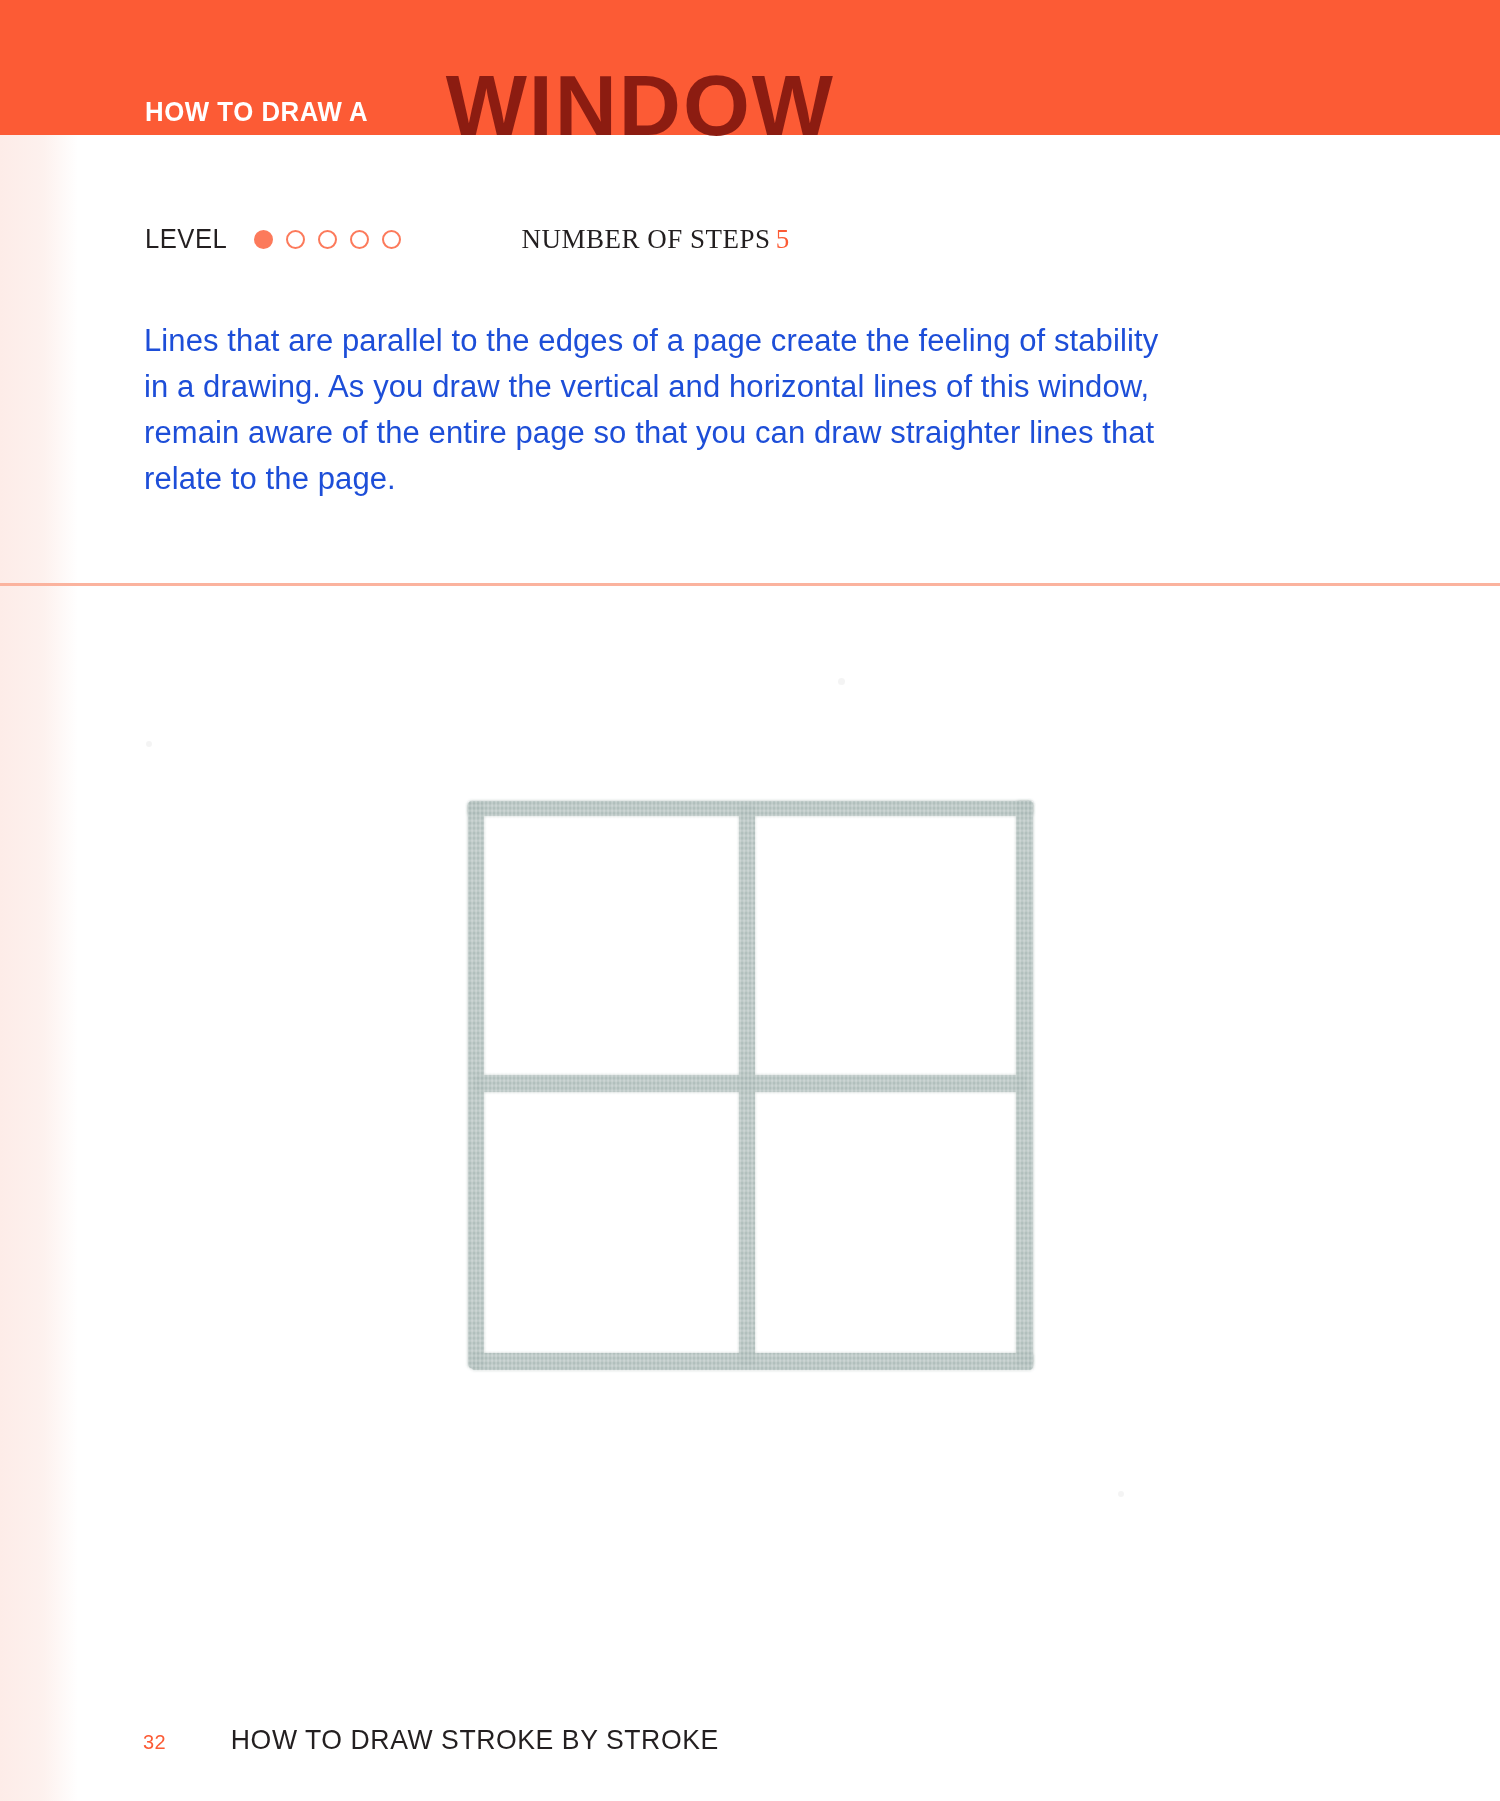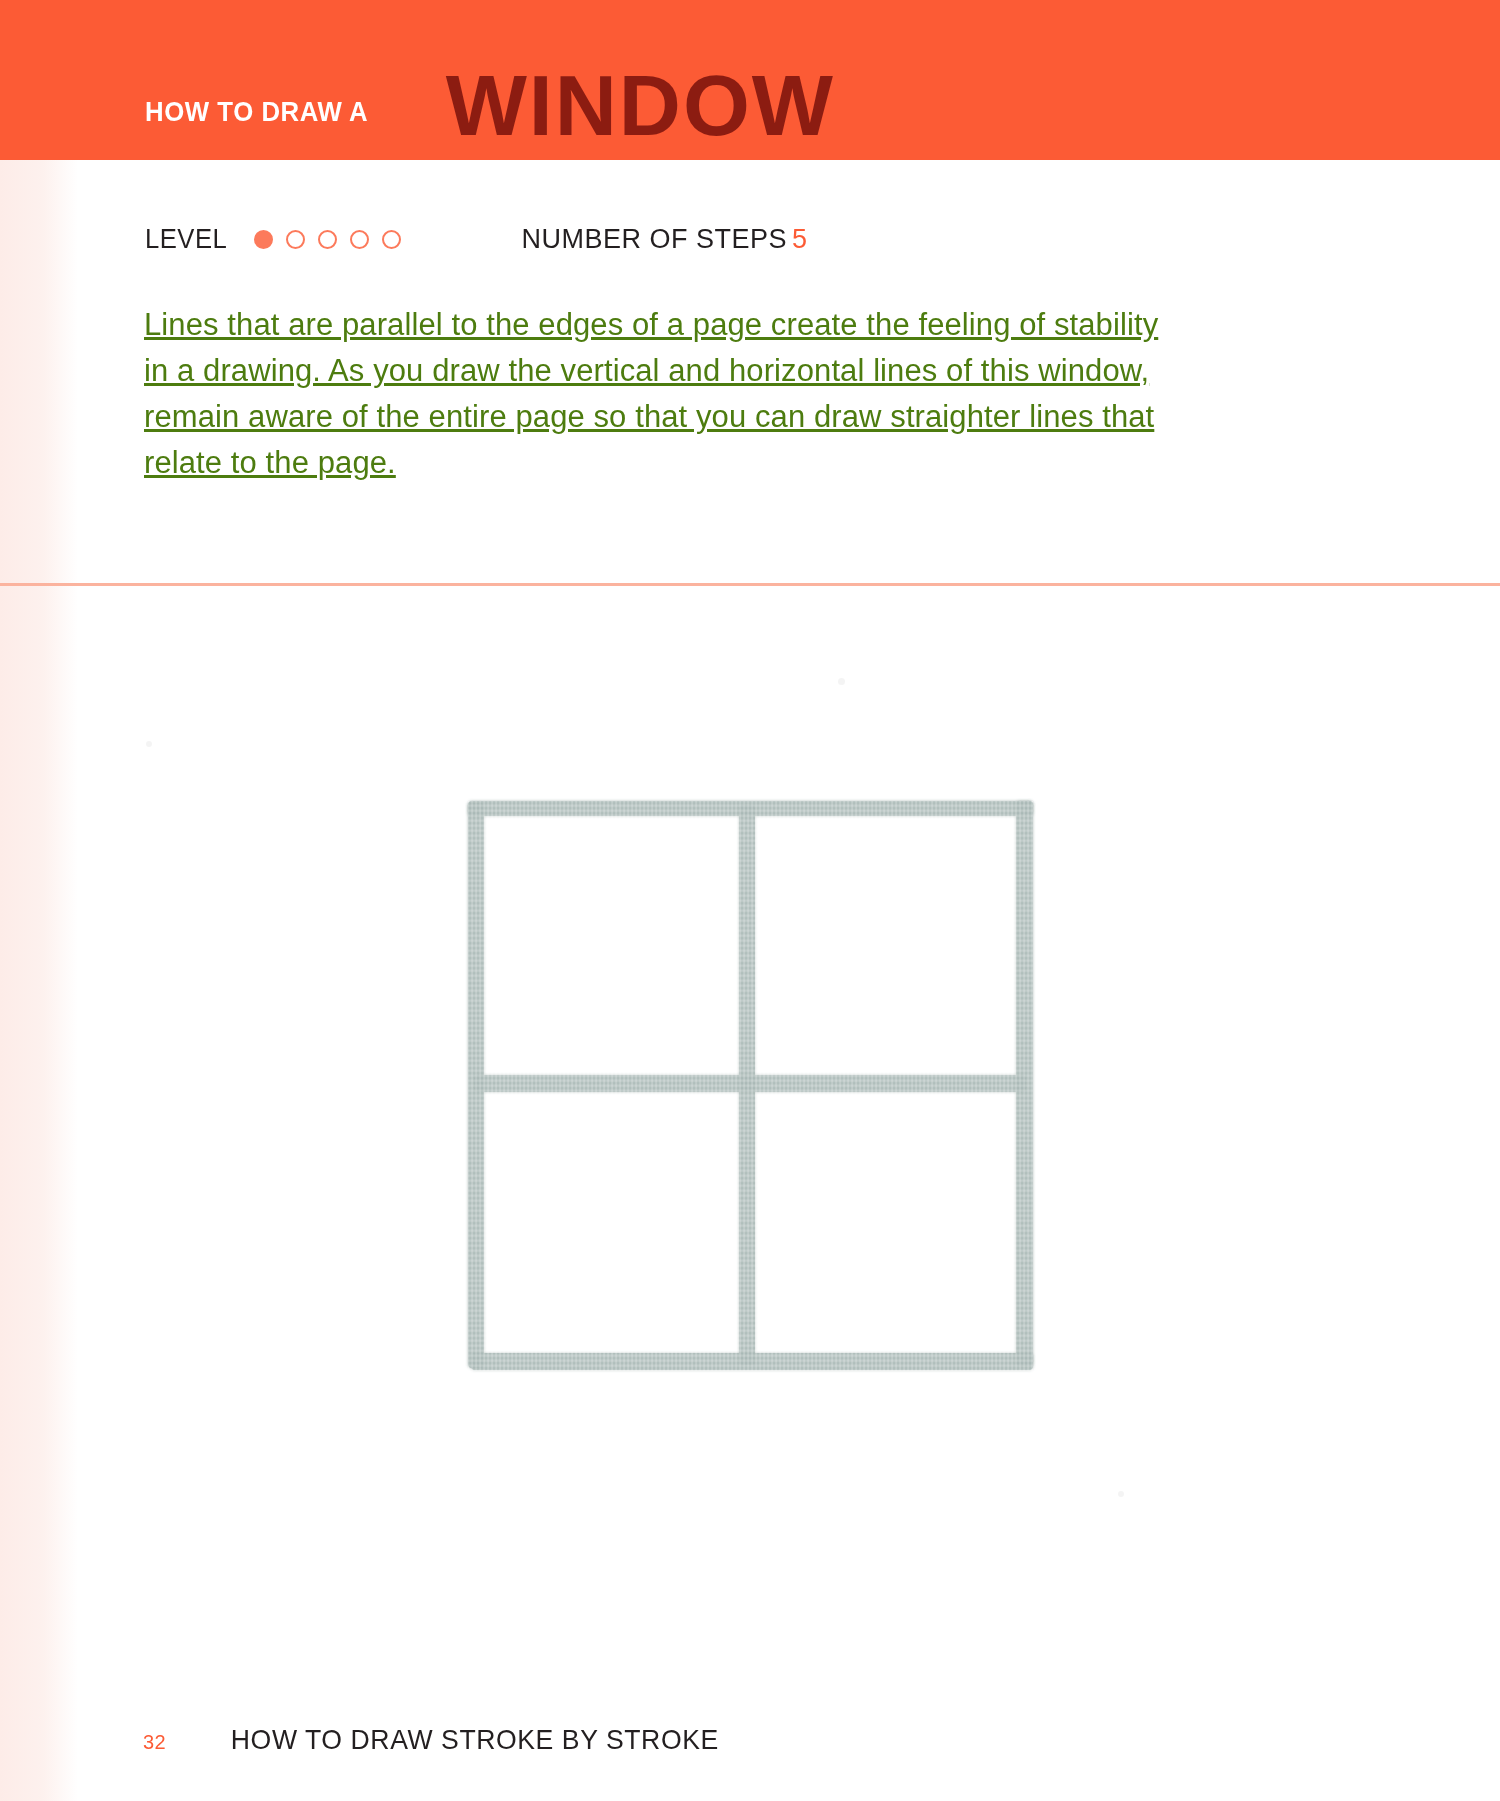--- a/index.html
+++ b/index.html
@@ -33,21 +33,21 @@
     height: 1801px;
     background: linear-gradient(to right, #fdece8 0%, #fdf1ee 55%, #ffffff 100%);
   }
 
   
   .header-band {
     position: absolute;
     left: 0;
     top: 0;
     width: 1500px;
-    height: 160px;
+    height: 135px;
     background: #fc5b35;
   }
   .header-inner {
     position: absolute;
     left: 145px;
     top: 0;
     height: 156px;
     width: 1200px;
     display: flex;
     align-items: flex-end;
@@ -105,38 +105,37 @@
     box-sizing: border-box;
   }
   .dot.filled {
     background: #fc7a5b;
   }
   .steps-block {
     margin-left: 108px;
     font-size: 27px;
     color: #231f20;
     letter-spacing: 0.5px;
-    font-family: Liberation Sans, sans-serif;
+    font-family: Liberation Serif, serif;
   }
   .steps-num {
     color: #fc5b35;
     margin-left: 5px;
   }
 
   
   .intro {
     position: absolute;
     left: 144px;
-    top: 302px;
+    top: 318px;
     width: 1030px;
     font-size: 31px;
     line-height: 46px;
-    color: #4d7c0f;
+    color: #1d4ed8;
     letter-spacing: 0.1px;
-    text-decoration: underline;
   }
 
   
   .divider {
     position: absolute;
     left: 0;
     top: 583px;
     width: 1500px;
     height: 3px;
     background: #fbb39e;

